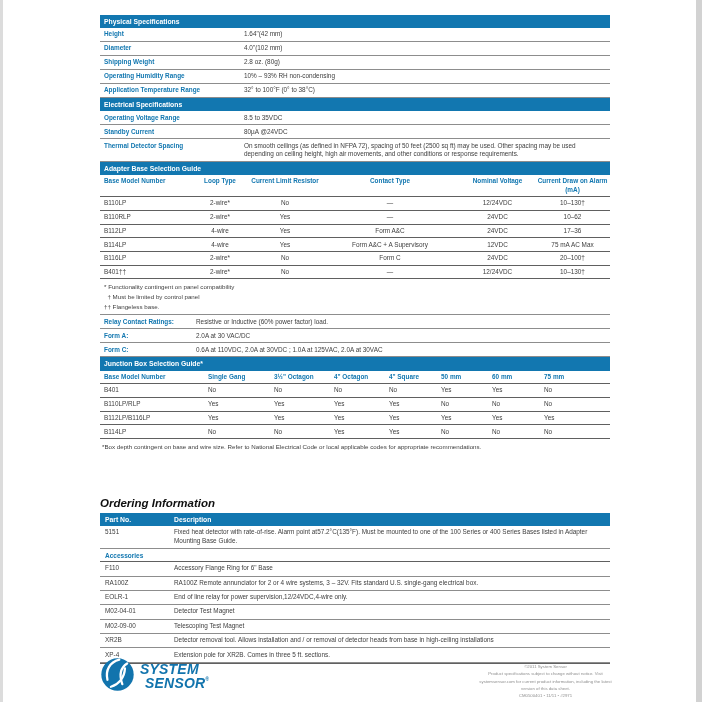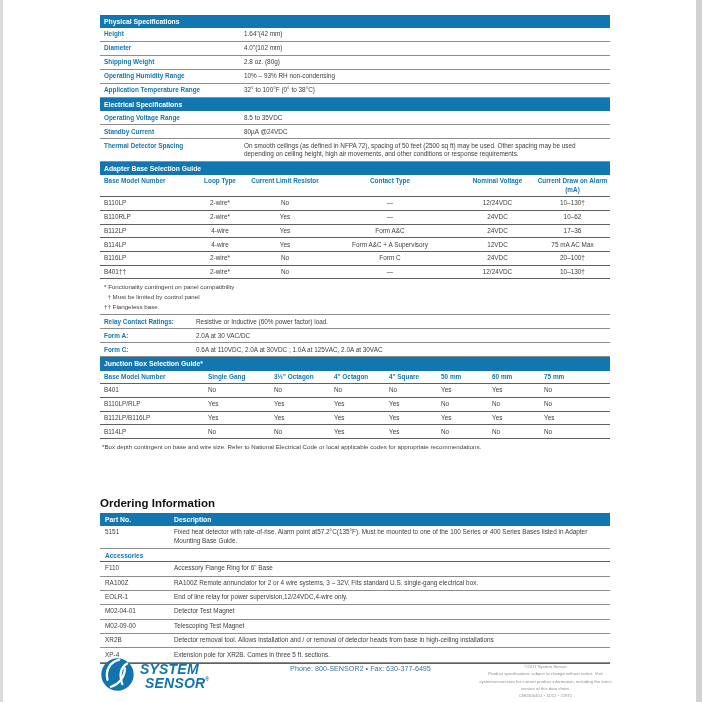--- a/index.html
+++ b/index.html
@@ -24,21 +24,21 @@
   .grid-row{display:flex;border-bottom:1px solid #606060;}
   .grid-head .grid-cell{color:#1277b0;font-weight:bold;}
   .grid-cell{font-size:6.4px;line-height:1.3;padding:2.2px 1px;text-align:center;box-sizing:border-box;flex:none;}
   .grid-cell.left{text-align:left;padding-left:4px;}
 
   .footnotes{font-size:6.2px;color:#3d3d3d;line-height:1.55;padding:3px 0 3px 4px;}
   .fn-line{white-space:pre;}
   .jn-footnote{font-size:6.2px;color:#3d3d3d;line-height:1.5;padding:3px 0 2px 2px;}
 
   .ordering-sec{position:absolute;left:100px;top:497px;width:510px;}
-  .ordering-title{font-size:11.5px;font-weight:bold;color:#101010;margin:0 0 4px 0;}
+  .ordering-title{font-size:11.5px;font-weight:bold;color:#101010;margin:0 0 4px 0;font-style:italic;}
   .order-head{display:flex;background:#1277b0;color:#fff;font-weight:bold;font-size:6.8px;padding:2.5px 0;line-height:1.2;}
   .order-head .part{width:69px;padding-left:5px;flex:none;}
   .order-row{display:flex;border-bottom:1px solid #8d8d8d;font-size:6.4px;padding:2.2px 0;color:#3d3d3d;line-height:1.4;}
   .order-row .part{width:69px;padding-left:5px;flex:none;}
   .order-row .desc{flex:1;padding-right:4px;}
   .order-sub{border-bottom:1px solid #606060;font-size:6.5px;font-weight:bold;color:#1277b0;padding:2.4px 0 2.4px 5px;}
   #ordering-rows{border-top:0;}
   .order-table{border-bottom:1px solid #606060;}
 
   .footer{position:absolute;left:100px;top:657px;width:512px;display:flex;align-items:flex-start;}
@@ -287,20 +287,19 @@
         <path d="M31 7.5 C 24 12, 21.5 20, 25.5 31" stroke="#ffffff" stroke-width="2.6" fill="none" stroke-linecap="round"></path>
         <path d="M12.5 34 C 21 31.5, 28 24, 28.5 13" stroke="#ffffff" stroke-width="2.6" fill="none" stroke-linecap="round"></path>
       </svg>
     </span>
     <span class="logo-text">
       <span class="l1">SYSTEM</span>
       <span class="l2"><span>SENSOR</span><span class="reg">®</span></span>
     </span>
   </div>
   <div class="addr">
-    <div>Phone: 800-SENSOR2 • Fax: 630-377-6495</div>
   </div>
   <div class="legal">
     <div>©2011 System Sensor</div>
     <div>Product specifications subject to change without notice. Visit systemsensor.com for current product information, including the latest version of this data sheet.</div>
     <div>CM0500401 • 11/11 • #2971</div>
   </div>
 </div>
 
 </body></html>

